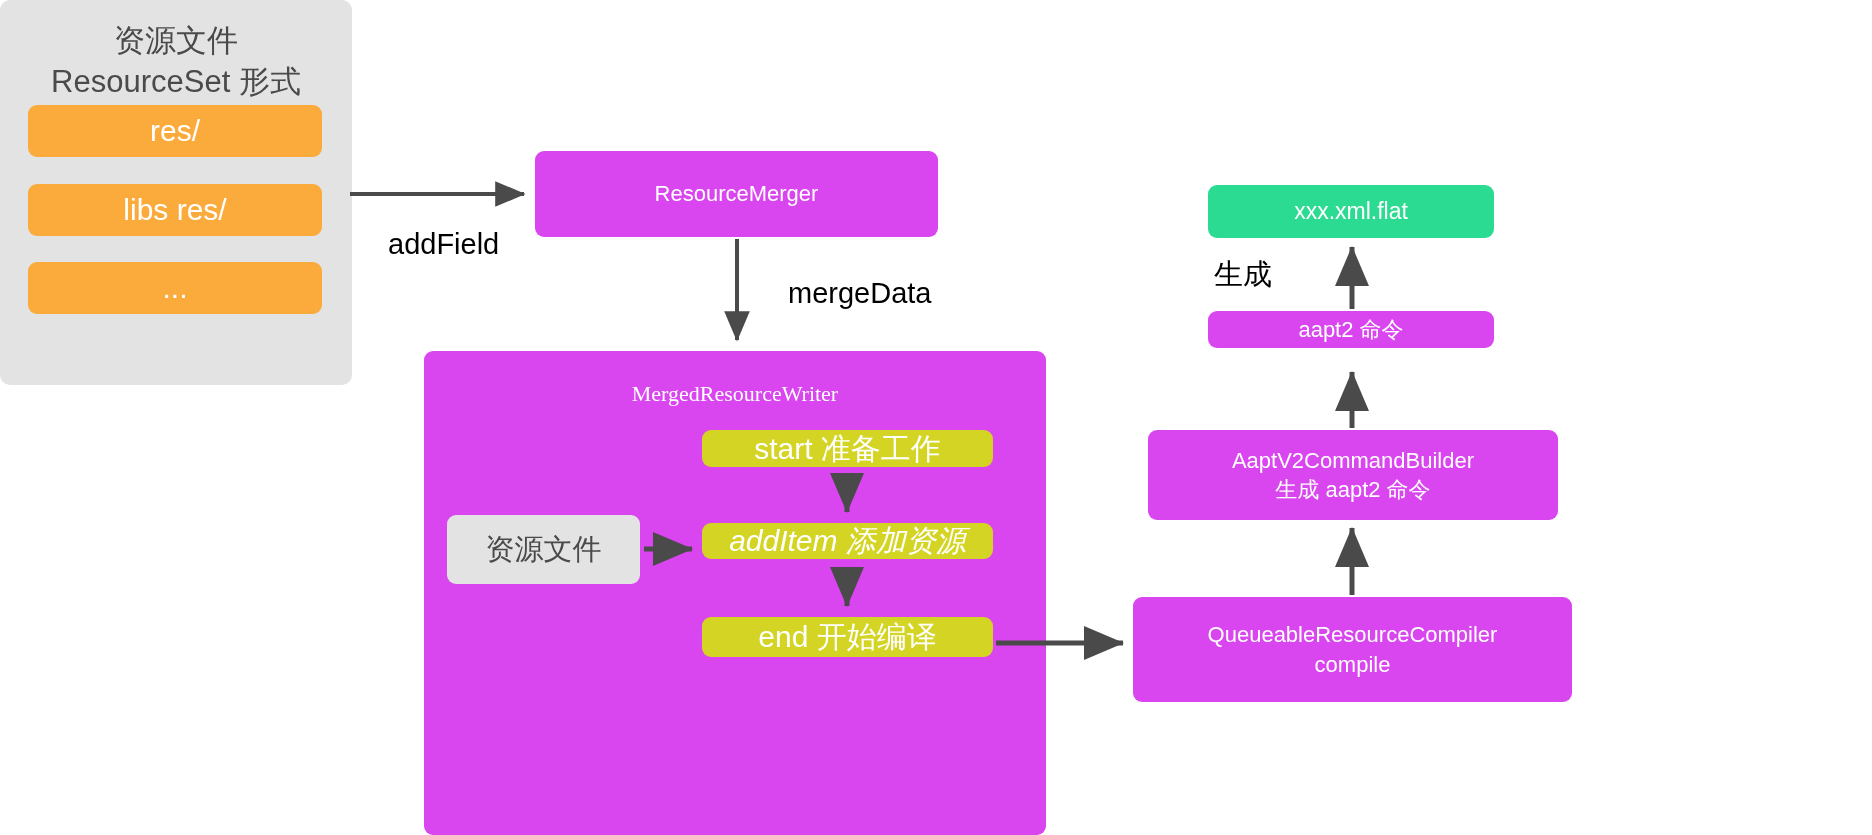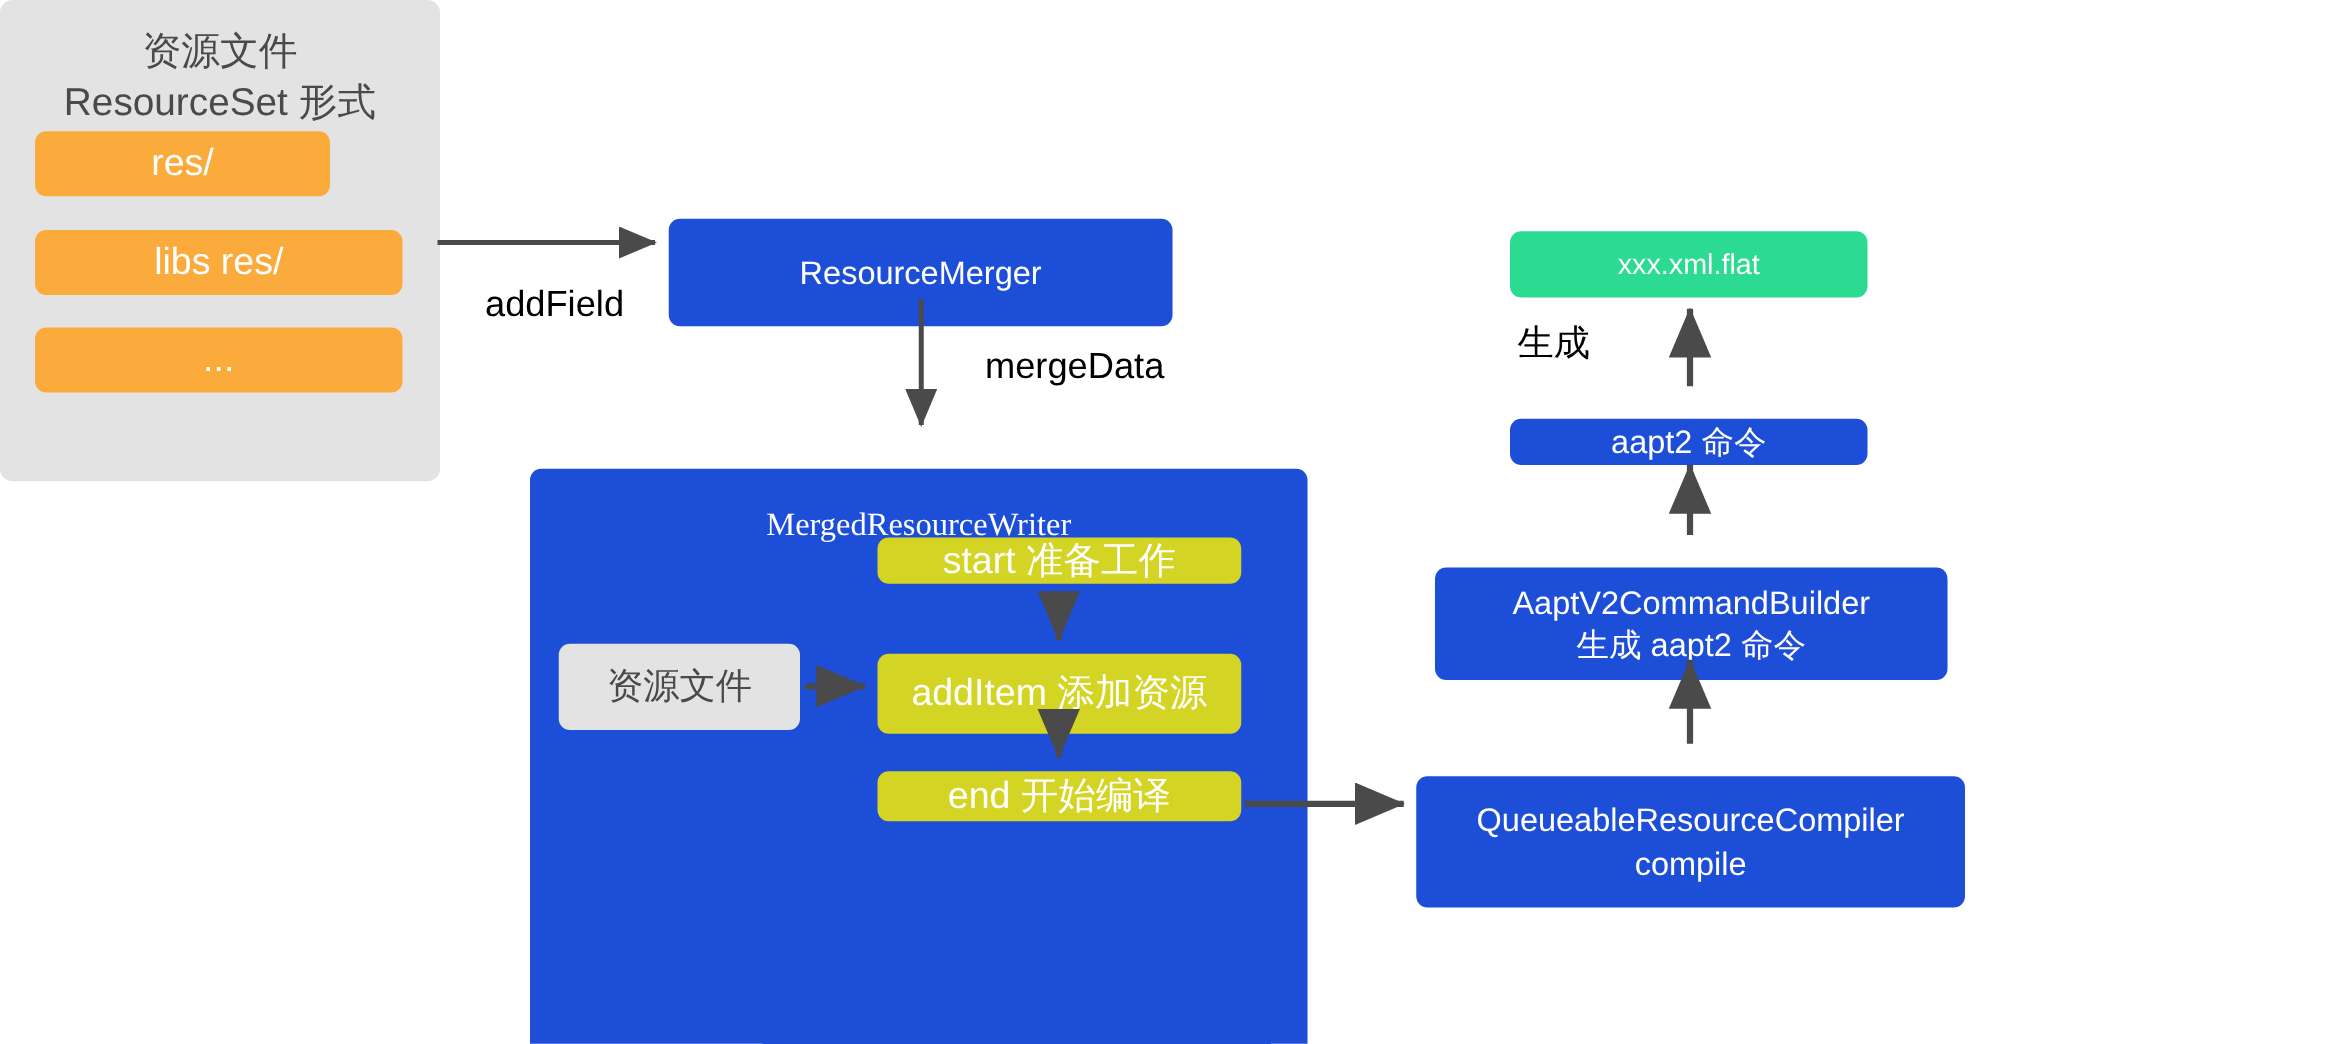--- a/index.html
+++ b/index.html
@@ -48,25 +48,24 @@
   
   .chip-orange {
     background: #fbab3c;
     border-radius: 9px;
     color: #ffffff;
     font-size: 30px;
   }
 
   
   .block-teal {
-    background: #1d4ed8;
+    background: #d946ef;
     border-radius: 9px;
     color: #ffffff;
-    font-size: 26px;
-    margin-top: 24px;
+    font-size: 22px;
   }
   .block-teal.big {
     align-items: flex-start;
     padding-top: 28px;
   }
 
   
   .block-lime {
     background: #d4d424;
     border-radius: 9px;
@@ -111,39 +110,39 @@
 </head>
 <body>
 
 <div id="canvas">
 
   <div class="box panel-gray" style="left:0px; top:0px; width:352px; height:385px;"></div>
 
   <div class="panel-title" style="left:0px; top:20px; width:352px;">资源文件
 ResourceSet 形式</div>
 
-  <div class="box chip-orange" style="left:28px; top:105px; width:236px; height:52px;">res/</div>
+  <div class="box chip-orange" style="left:28px; top:105px; width:294px; height:52px;">res/</div>
 
   <div class="box chip-orange" style="left:28px; top:184px; width:294px; height:52px;">libs res/</div>
 
   <div class="box chip-orange" style="left:28px; top:262px; width:294px; height:52px;">...</div>
 
   <div class="box block-teal" style="left:535px; top:151px; width:403px; height:86px;">ResourceMerger</div>
 
   <div class="edge-label" style="left:388px; top:228px;">addField</div>
 
   <div class="edge-label" style="left:788px; top:277px;">mergeData</div>
 
   <div class="box block-teal big" style="left:424px; top:351px; width:622px; height:484px;font-family:Liberation Serif, serif;">MergedResourceWriter</div>
 
   <div class="box node-gray" style="left:447px; top:515px; width:193px; height:69px;">资源文件</div>
 
   <div class="box block-lime" style="left:702px; top:430px; width:291px; height:37px;">start 准备工作</div>
 
-  <div class="box block-lime" style="left:702px; top:523px; width:291px; height:64px;">addItem 添加资源</div>
+  <div class="box block-lime" style="left:702px; top:523px; width:291px; height:36px;font-style:italic;">addItem 添加资源</div>
 
   <div class="box block-lime" style="left:702px; top:617px; width:291px; height:40px;text-align:right;">end 开始编译</div>
 
   <div class="box block-green" style="left:1208px; top:185px; width:286px; height:53px;">xxx.xml.flat</div>
 
   <div class="edge-label" style="left:1214px; top:255px;">生成</div>
 
   <div class="box block-teal" style="left:1208px; top:311px; width:286px; height:37px;">aapt2 命令</div>
 
   <div class="box block-teal" style="left:1148px; top:430px; width:410px; height:90px;">AaptV2CommandBuilder

